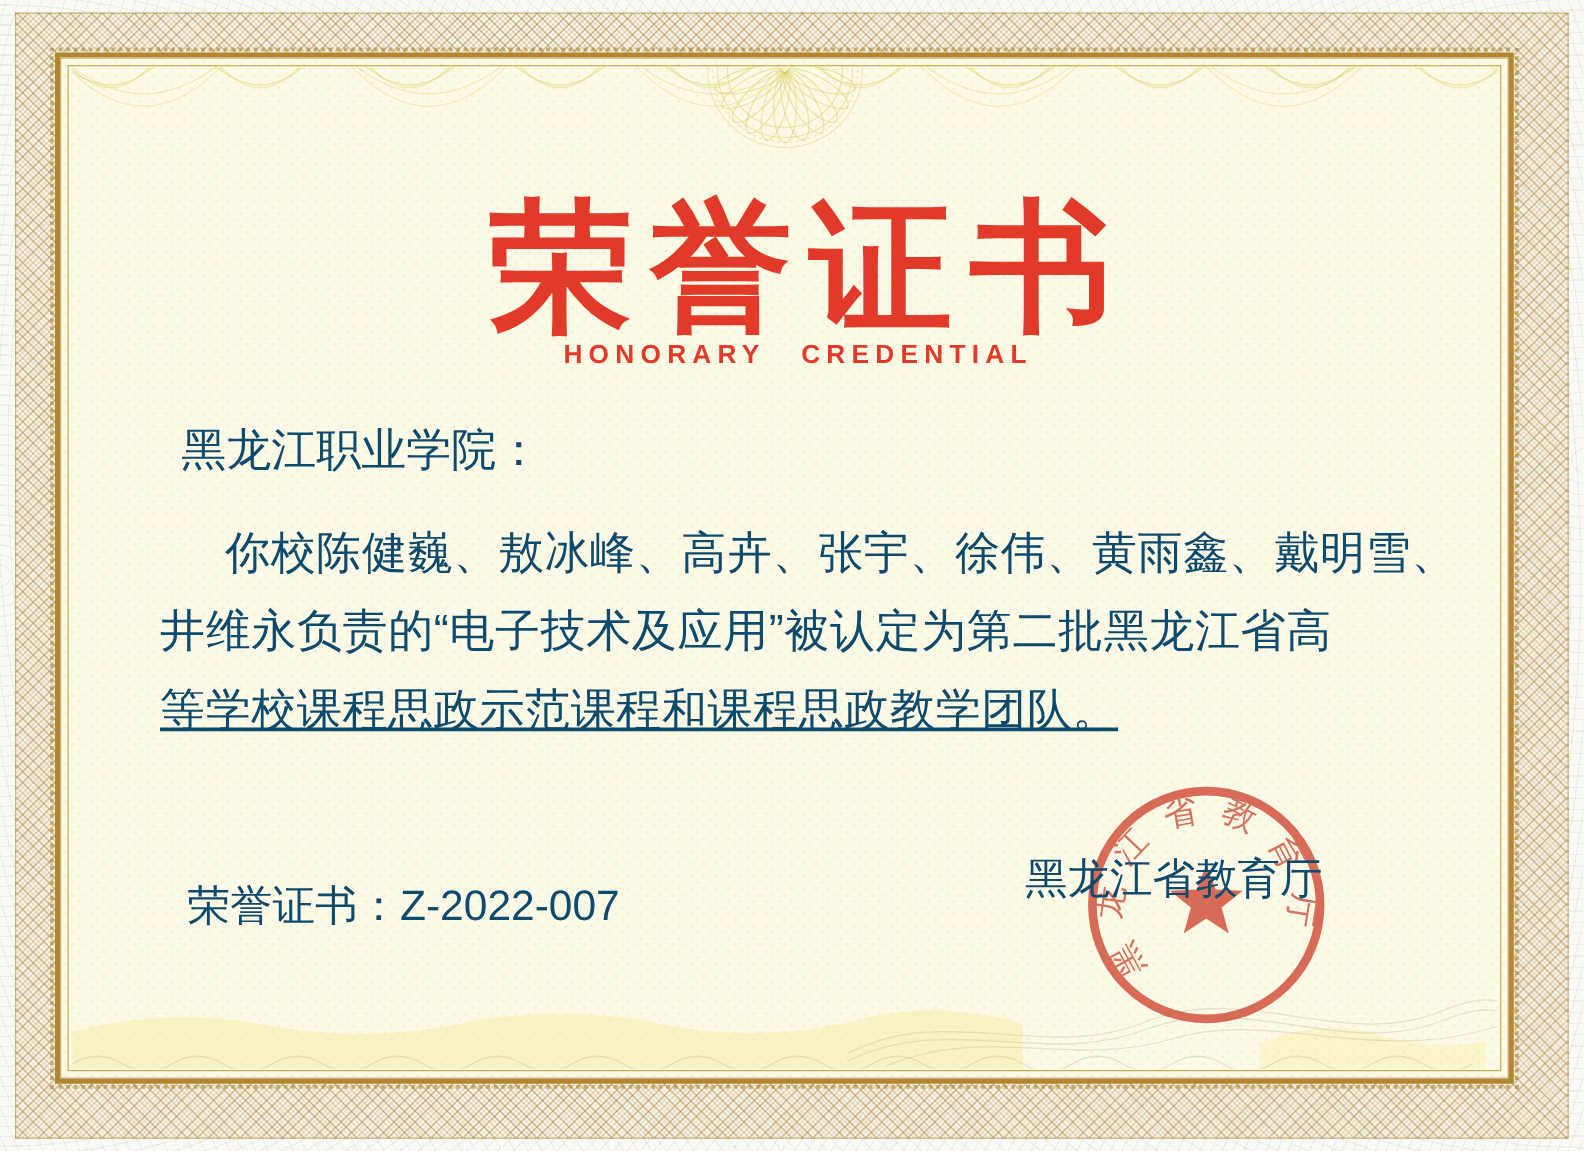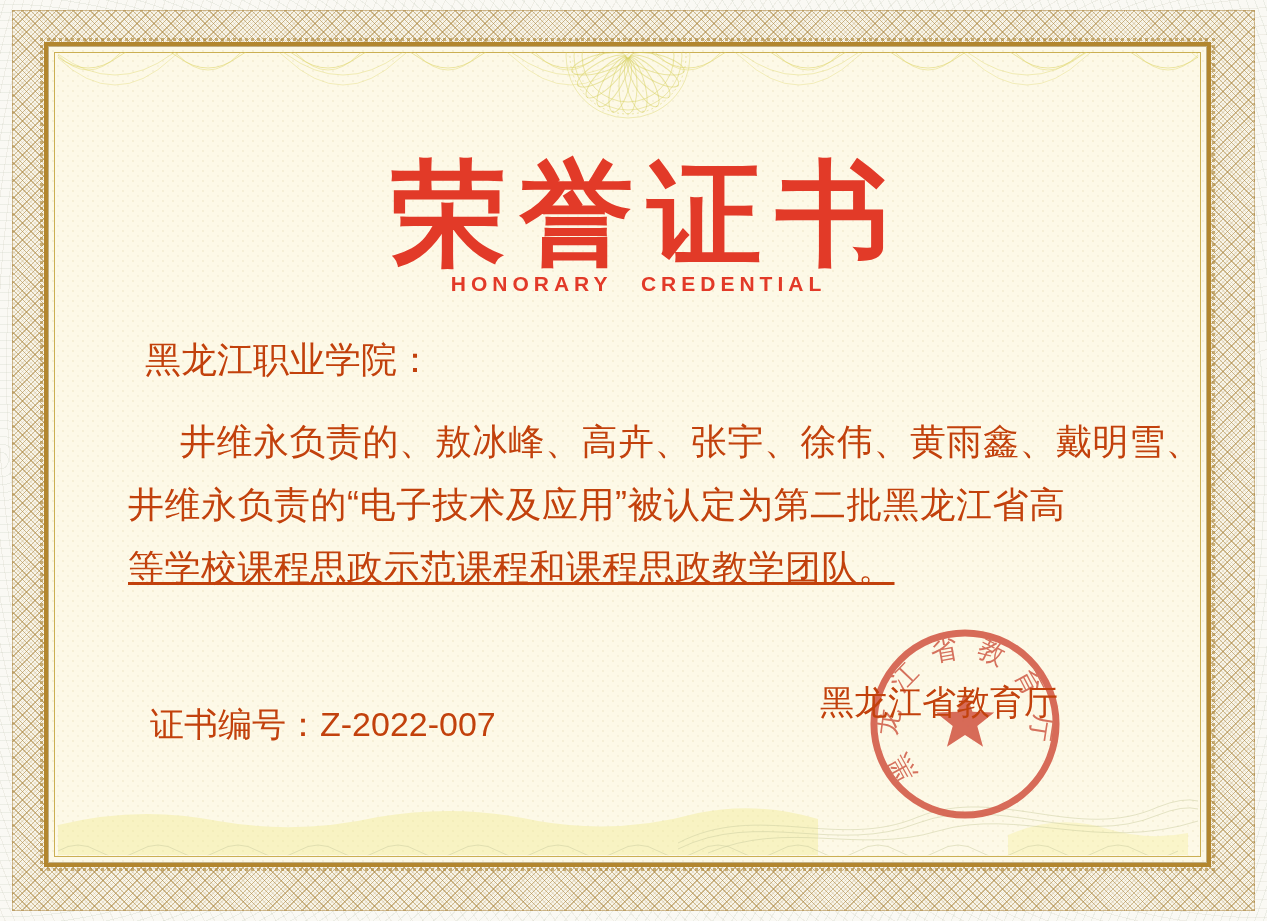--- a/index.html
+++ b/index.html
@@ -39,21 +39,21 @@
   
   .thin-frame{position:absolute;top:52px;left:54px;right:66px;bottom:64px;
     border:1px solid #cbaf53;}
 
   .orn-top{position:absolute;left:58px;right:68px;top:52px;height:92px;}
   .orn-bottom{position:absolute;left:58px;right:68px;bottom:66px;height:92px;}
 
   .seal{position:absolute;left:866px;top:625px;width:198px;height:198px;
     opacity:.85;z-index:5;}
 
-  .txt{position:absolute;color:#c2410c;z-index:10;white-space:nowrap;}
+  .txt{position:absolute;color:#0c4a6e;z-index:10;white-space:nowrap;}
   .title{left:0;width:100%;top:138px;text-align:center;color:#e23a28;
     font-size:114px;font-weight:bold;letter-spacing:14px;padding-left:14px;}
   .subtitle{left:0;width:100%;top:272px;text-align:center;color:#e23a28;
     font-size:21px;font-weight:600;letter-spacing:5px;word-spacing:18px;padding-left:5px;}
   .salutation{left:145px;top:336px;font-size:36px;}
   .body-line{left:128px;font-size:36px;letter-spacing:.5px;}
   .line-0{top:418px;padding-left:52px;}
   .line-1{top:481px;text-align:right;}
   .line-2{top:544px;text-decoration:underline;}
   .cert-no{left:150px;top:702px;font-size:34px;}
@@ -120,21 +120,21 @@
         <textPath href="#sealArc" startOffset="50%" text-anchor="middle">黑龙江省教育厅</textPath>
       </text>
     </g>
   </svg>
 
   <div class="txt title">荣誉证书</div>
   <div class="txt subtitle">HONORARY CREDENTIAL</div>
 
   <div class="txt salutation">黑龙江职业学院：</div>
 
-  <div class="txt body-line line-0">井维永负责的、敖冰峰、高卉、张宇、徐伟、黄雨鑫、戴明雪、</div>
+  <div class="txt body-line line-0">你校陈健巍、敖冰峰、高卉、张宇、徐伟、黄雨鑫、戴明雪、</div>
   <div class="txt body-line line-1">井维永负责的“电子技术及应用”被认定为第二批黑龙江省高</div>
   <div class="txt body-line line-2">等学校课程思政示范课程和课程思政教学团队。</div>
 
-  <div class="txt cert-no"><span>证书编号：</span><span>Z-2022-007</span></div>
+  <div class="txt cert-no"><span>荣誉证书：</span><span>Z-2022-007</span></div>
 
   <div class="txt sig sig-issuer">黑龙江省教育厅</div>
 
 </div>
 
 </body></html>

